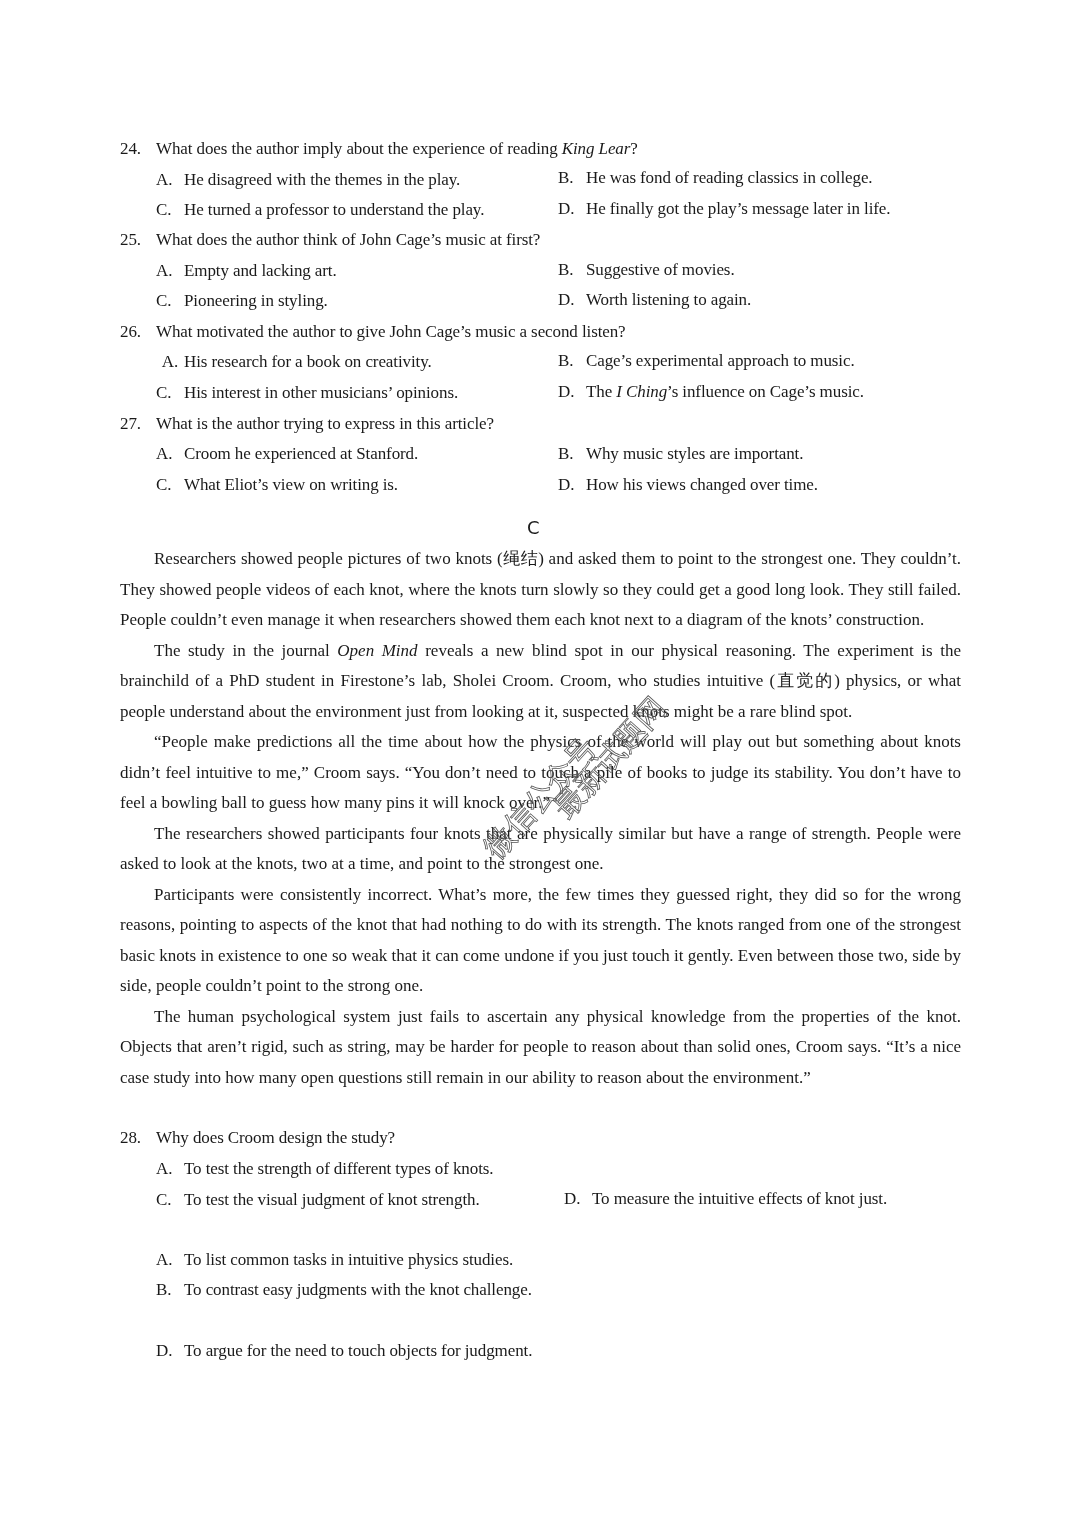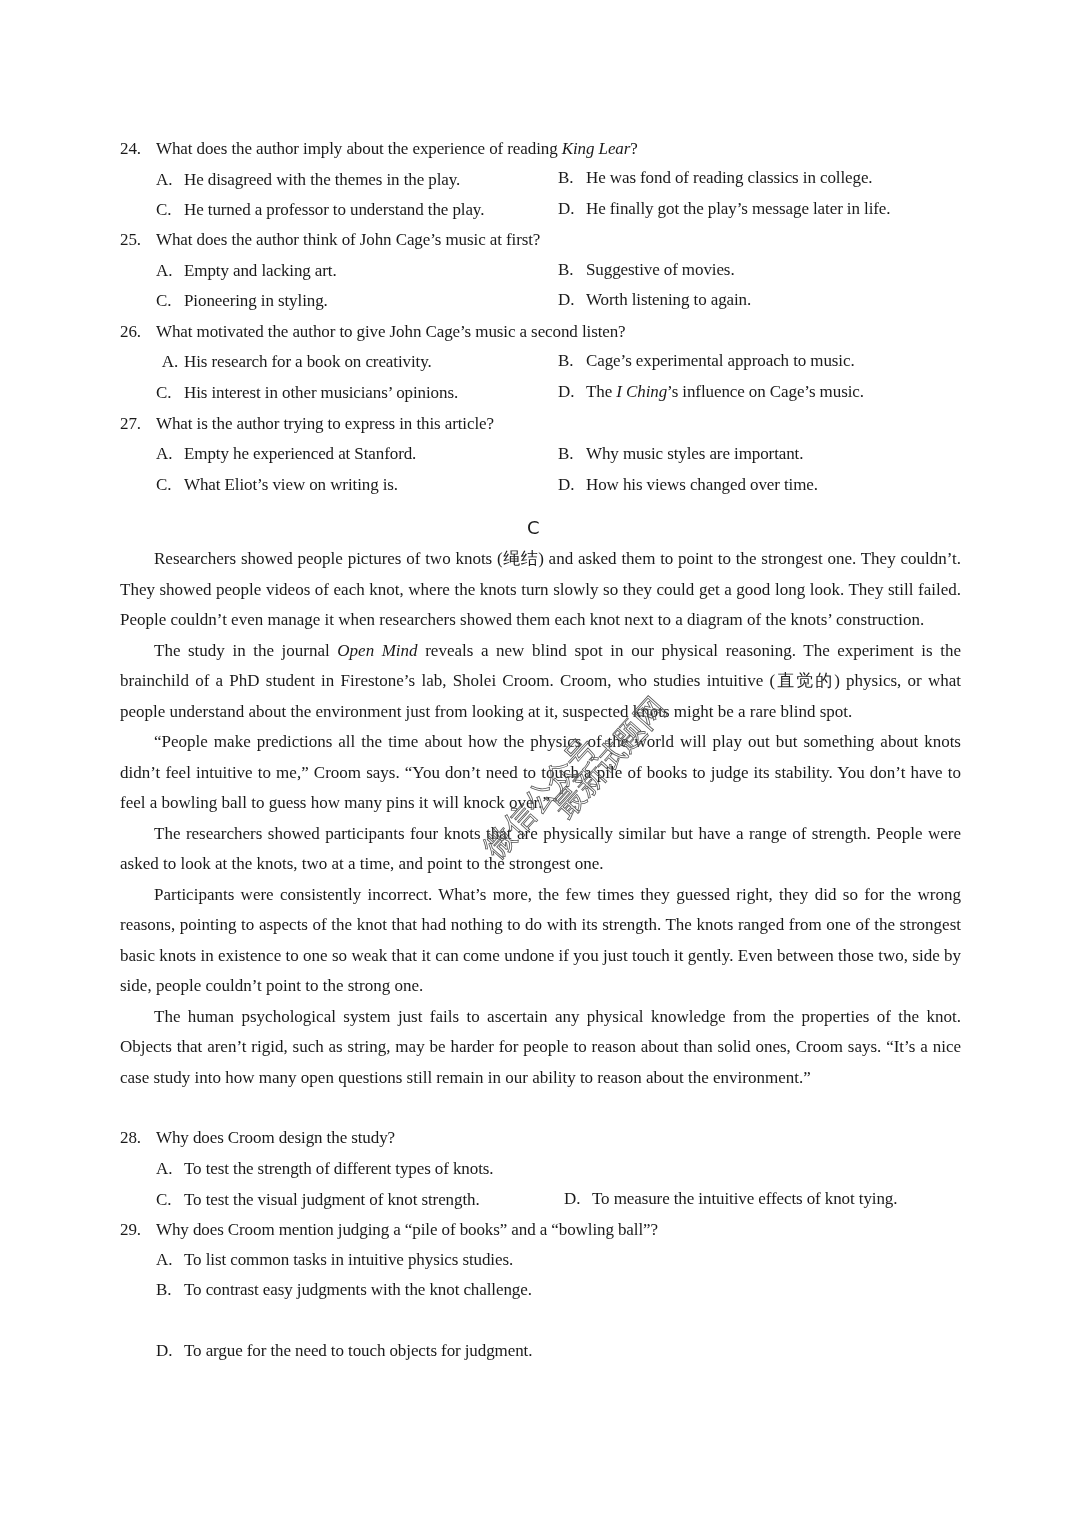--- a/index.html
+++ b/index.html
@@ -60,46 +60,43 @@
     <span class="q-num">26.</span><span>What motivated the author to give John Cage’s music a second listen?</span>
   </div>
   <div class="opt" style="left:156px; top:352px;text-align:center;"><span class="opt-letter">A.</span><span>His research for a book on creativity.</span></div>
   <div class="opt" style="left:558px; top:351px;"><span class="opt-letter">B.</span><span>Cage’s experimental approach to music.</span></div>
   <div class="opt" style="left:156px; top:383px;"><span class="opt-letter">C.</span><span>His interest in other musicians’ opinions.</span></div>
   <div class="opt" style="left:558px; top:382px;"><span class="opt-letter">D.</span><span>The </span><i>I Ching</i><span>’s influence on Cage’s music.</span></div>
 
   <div class="q-stem" style="left:120px; top:414px;">
     <span class="q-num">27.</span><span>What is the author trying to express in this article?</span>
   </div>
-  <div class="opt" style="left:156px; top:444px;"><span class="opt-letter">A.</span><span>Empty he experienced at Stanford.</span></div>
+  <div class="opt" style="left:156px; top:444px;"><span class="opt-letter">A.</span><span>Croom he experienced at Stanford.</span></div>
   <div class="opt" style="left:558px; top:444px;"><span class="opt-letter">B.</span><span>Why music styles are important.</span></div>
   <div class="opt" style="left:156px; top:475px;"><span class="opt-letter">C.</span><span>What Eliot’s view on writing is.</span></div>
   <div class="opt" style="left:558px; top:475px;"><span class="opt-letter">D.</span><span>How his views changed over time.</span></div>
 
   <div class="section-letter">C</div>
 
   <div class="para-block" style="top:544px;">
     <p>Researchers showed people pictures of two knots (绳结) and asked them to point to the strongest one. They couldn’t. They showed people videos of each knot, where the knots turn slowly so they could get a good long look. They still failed. People couldn’t even manage it when researchers showed them each knot next to a diagram of the knots’ construction.</p>
     <p><span>The study in the journal </span><i>Open Mind</i><span> reveals a new blind spot in our physical reasoning. The experiment is the brainchild of a PhD student in Firestone’s lab, Sholei Croom. Croom, who studies intuitive (直觉的) physics, or what people understand about the environment just from looking at it, suspected knots might be a rare blind spot.</span></p>
     <p>“People make predictions all the time about how the physics of the world will play out but something about knots didn’t feel intuitive to me,” Croom says. “You don’t need to touch a pile of books to judge its stability. You don’t have to feel a bowling ball to guess how many pins it will knock over.”</p>
     <p>The researchers showed participants four knots that are physically similar but have a range of strength. People were asked to look at the knots, two at a time, and point to the strongest one.</p>
     <p>Participants were consistently incorrect. What’s more, the few times they guessed right, they did so for the wrong reasons, pointing to aspects of the knot that had nothing to do with its strength. The knots ranged from one of the strongest basic knots in existence to one so weak that it can come undone if you just touch it gently. Even between those two, side by side, people couldn’t point to the strong one.</p>
     <p>The human psychological system just fails to ascertain any physical knowledge from the properties of the knot. Objects that aren’t rigid, such as string, may be harder for people to reason about than solid ones, Croom says. “It’s a nice case study into how many open questions still remain in our ability to reason about the environment.”</p>
   </div>
 
   <div class="q-stem" style="left:120px; top:1128px;">
     <span class="q-num">28.</span><span>Why does Croom design the study?</span>
   </div>
   <div class="opt" style="left:156px; top:1159px;"><span class="opt-letter">A.</span><span>To test the strength of different types of knots.</span></div>
   <div class="opt" style="left:156px; top:1190px;"><span class="opt-letter">C.</span><span>To test the visual judgment of knot strength.</span></div>
-  <div class="opt" style="left:564px; top:1189px;"><span class="opt-letter">D.</span><span>To measure the intuitive effects of knot tying.</span></div>
+  <div class="opt" style="left:564px; top:1189px;"><span class="opt-letter">D.</span><span>To measure the intuitive effects of knot just.</span></div>
 
-  <div class="q-stem" style="left:120px; top:1220px;">
-    <span class="q-num">29.</span><span>Why does Croom mention judging a “pile of books” and a “bowling ball”?</span>
-  </div>
   <div class="opt" style="left:156px; top:1250px;"><span class="opt-letter">A.</span><span>To list common tasks in intuitive physics studies.</span></div>
   <div class="opt" style="left:156px; top:1280px;"><span class="opt-letter">B.</span><span>To contrast easy judgments with the knot challenge.</span></div>
   <div class="opt" style="left:156px; top:1341px;"><span class="opt-letter">D.</span><span>To argue for the need to touch objects for judgment.</span></div>
 
   <div class="watermark">
     <span style="left:80px; top:200px; transform: rotate(-48deg);">微信公众号</span>
     <span style="left:150px; top:160px; transform: rotate(-48deg);">最新试题网</span>
   </div>
 
 </div>

